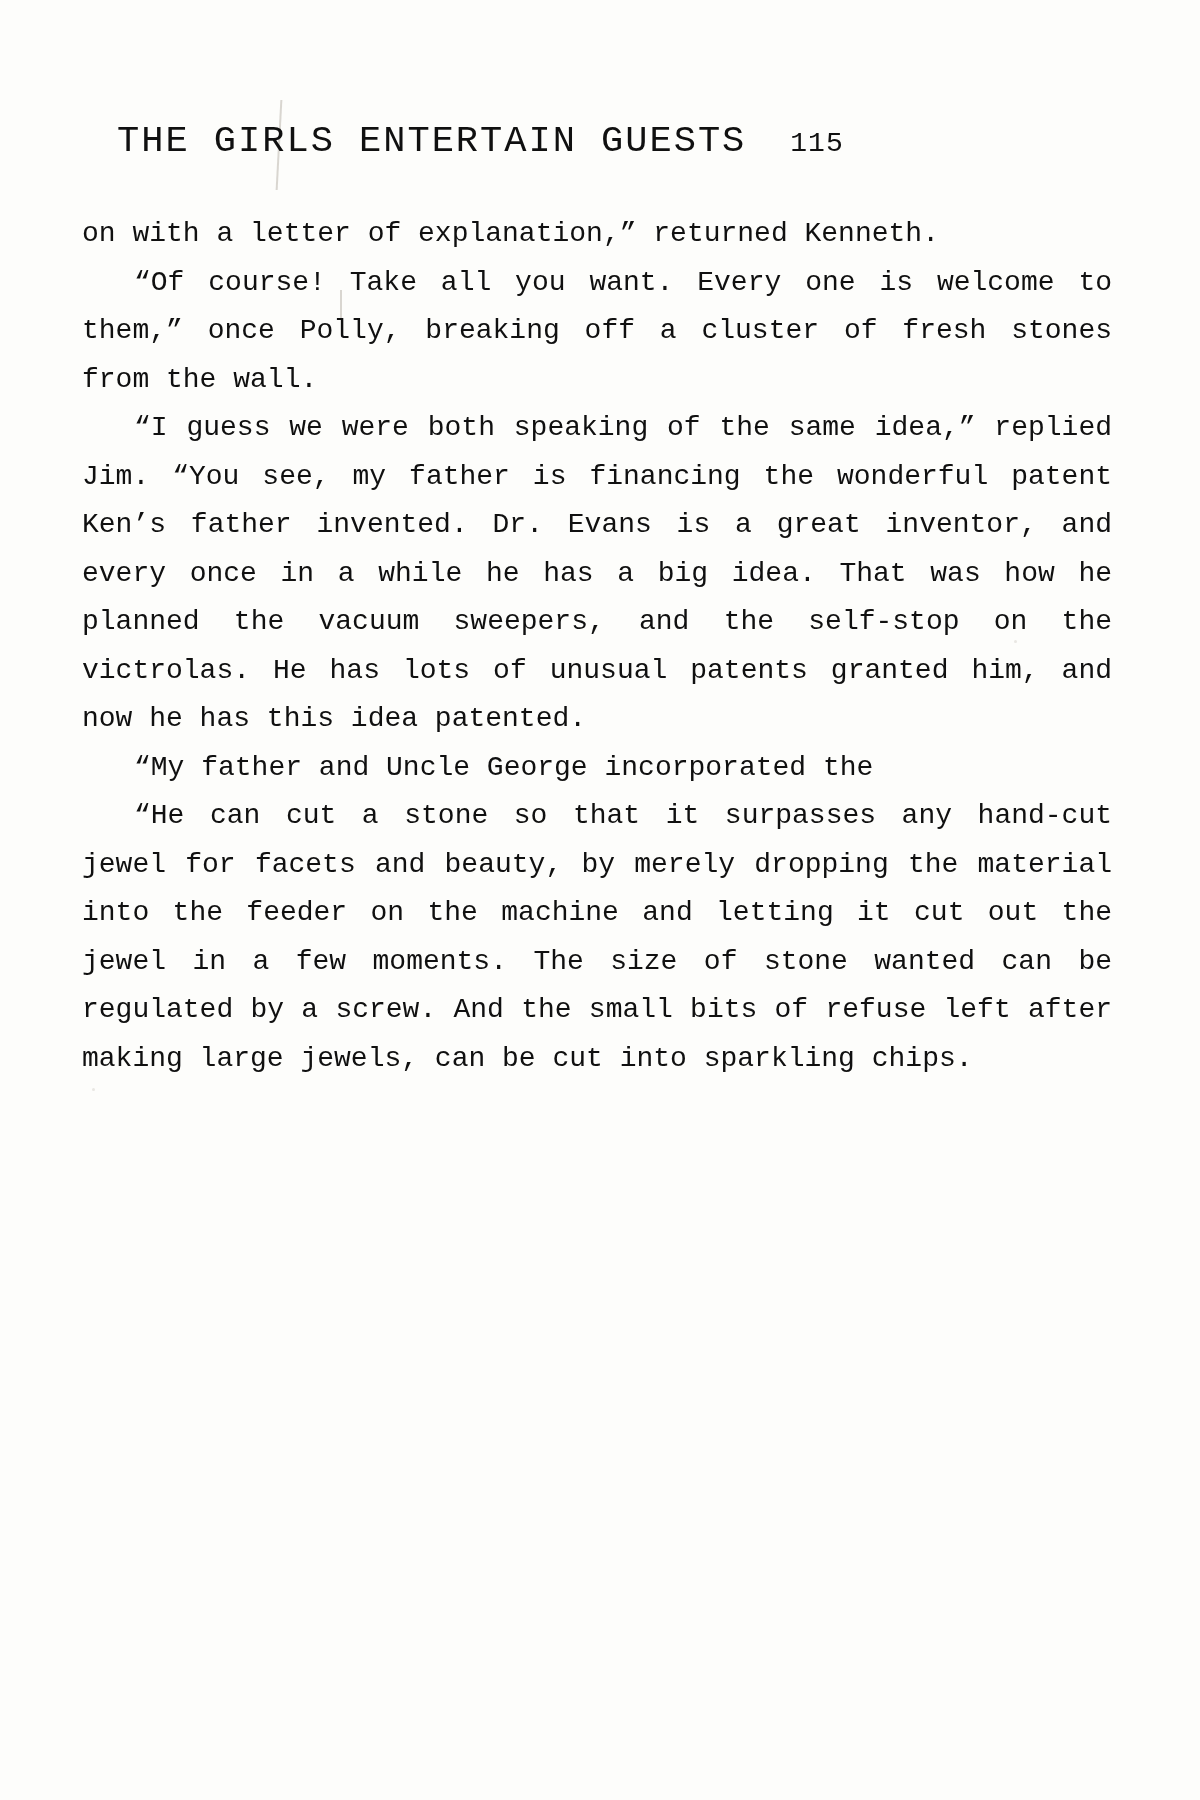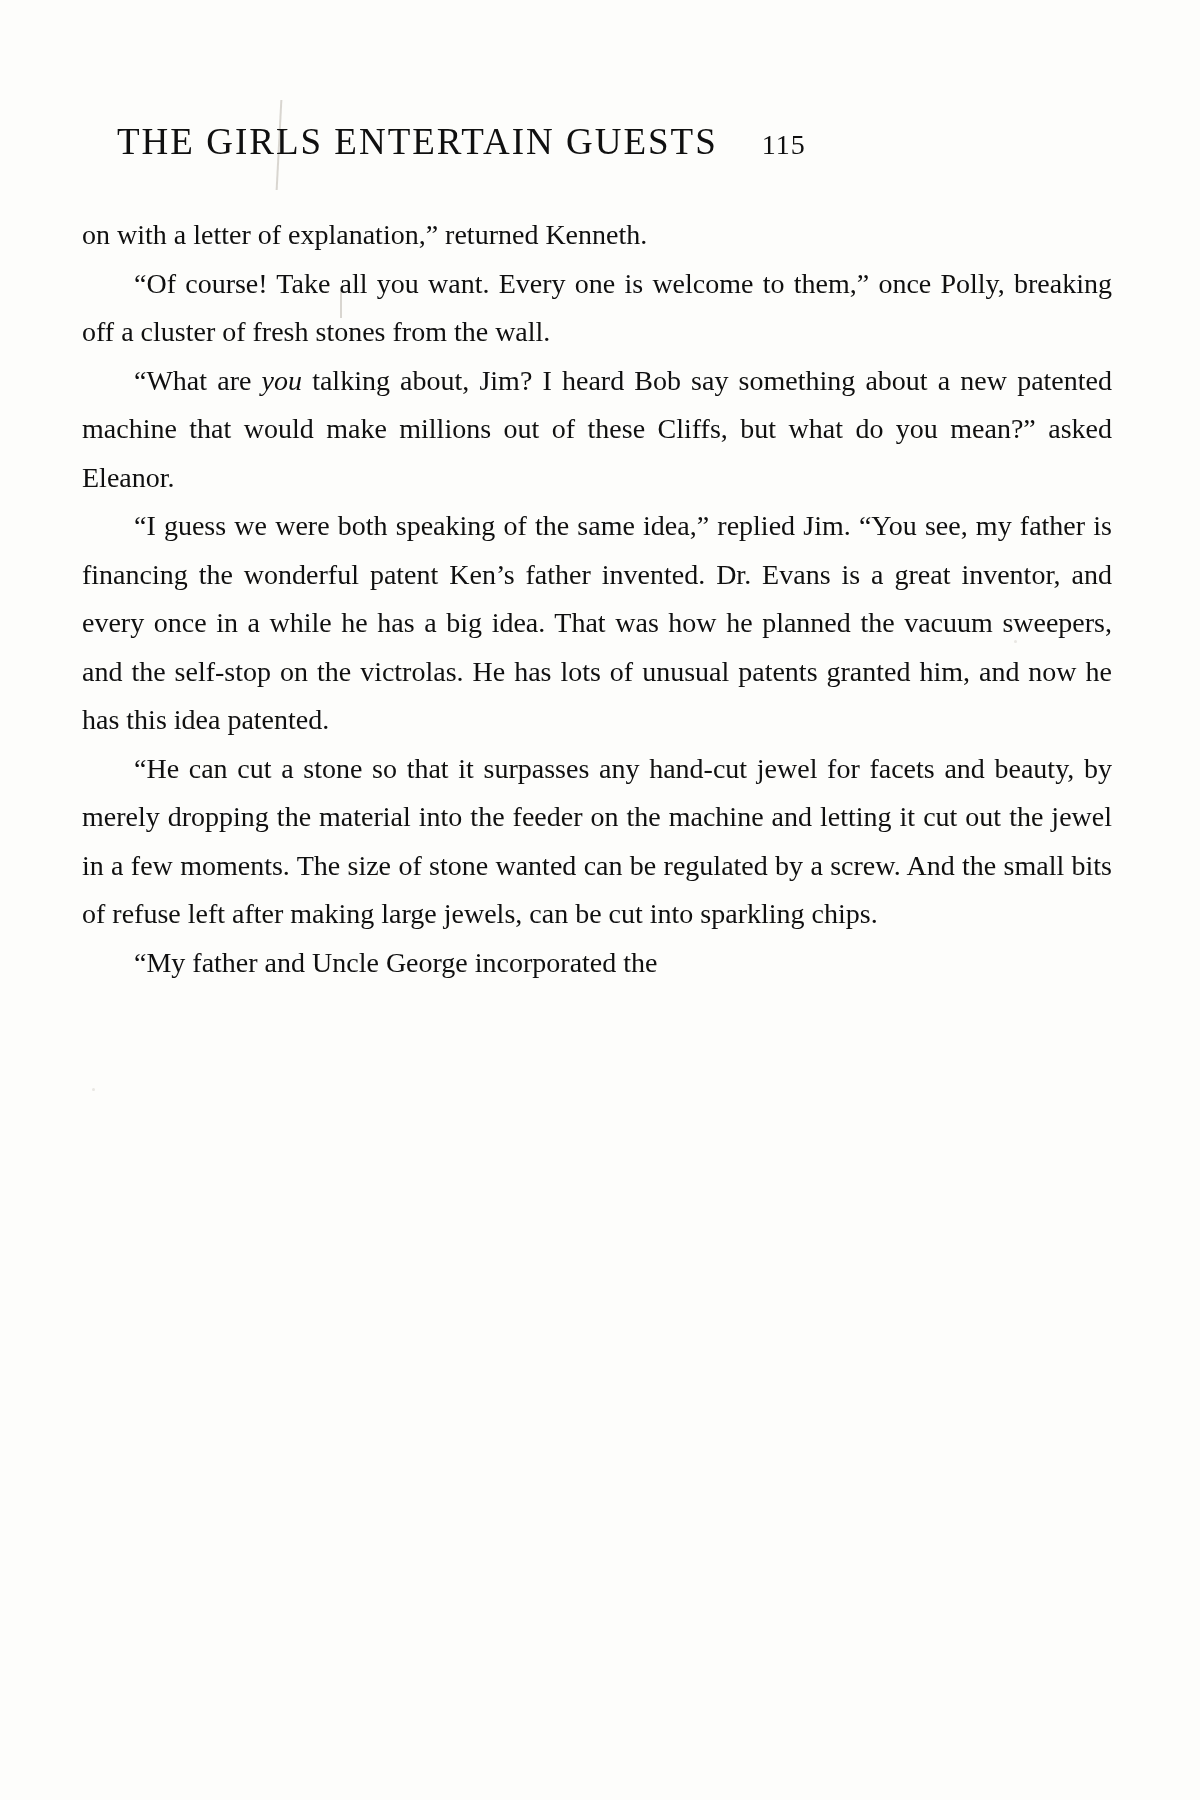--- a/index.html
+++ b/index.html
@@ -15,20 +15,21 @@
     color: #101010;
     overflow: hidden;
   }
   .page {
     position: absolute;
     left: 0;
     top: 0;
     width: 1200px;
     height: 1800px;
     background: #fdfdfb;
+    font-family: Liberation Mono, monospace;
   }
   .page-inner {
     position: absolute;
     left: 82px;
     top: 120px;
     width: 1030px;
   }
   .running-head {
     display: flex;
     align-items: baseline;
@@ -90,20 +91,19 @@
   <div class="page-inner">
 
     <div class="running-head">
       <div class="title">THE GIRLS ENTERTAIN GUESTS</div>
       <div class="folio">115</div>
     </div>
 
     <div class="body-text">
       <p>on with a letter of explanation,” returned Kenneth.</p>
       <p class="indent">“Of course!  Take all you want.  Every one is welcome to them,” once Polly, breaking off a cluster of fresh stones from the wall.</p>
-      <p class="indent">“What are <i>you</i> talking about, Jim?  I heard Bob say something about a new patented machine that would make millions out of these Cliffs, but what do you mean?” asked Eleanor.</p>
       <p class="indent">“I guess we were both speaking of the same idea,” replied Jim.   “You see, my father is financing the wonderful patent Ken’s father invented.  Dr. Evans is a great inventor, and every once in a while he has a big idea.  That was how he planned the vacuum sweepers, and the self-stop on the victrolas.  He has lots of unusual patents granted him, and now he has this idea patented.</p>
+      <p class="indent">“My father and Uncle George incorporated the</p>
       <p class="indent">“He can cut a stone so that it surpasses any hand-cut jewel for facets and beauty, by merely dropping the material into the feeder on the machine and letting it cut out the jewel in a few moments.  The size of stone wanted can be regulated by a screw.  And the small bits of refuse left after making large jewels, can be cut into sparkling chips.</p>
-      <p class="indent">“My father and Uncle George incorporated the</p>
     </div>
 
   </div>
 </div>
 
 </body></html>

